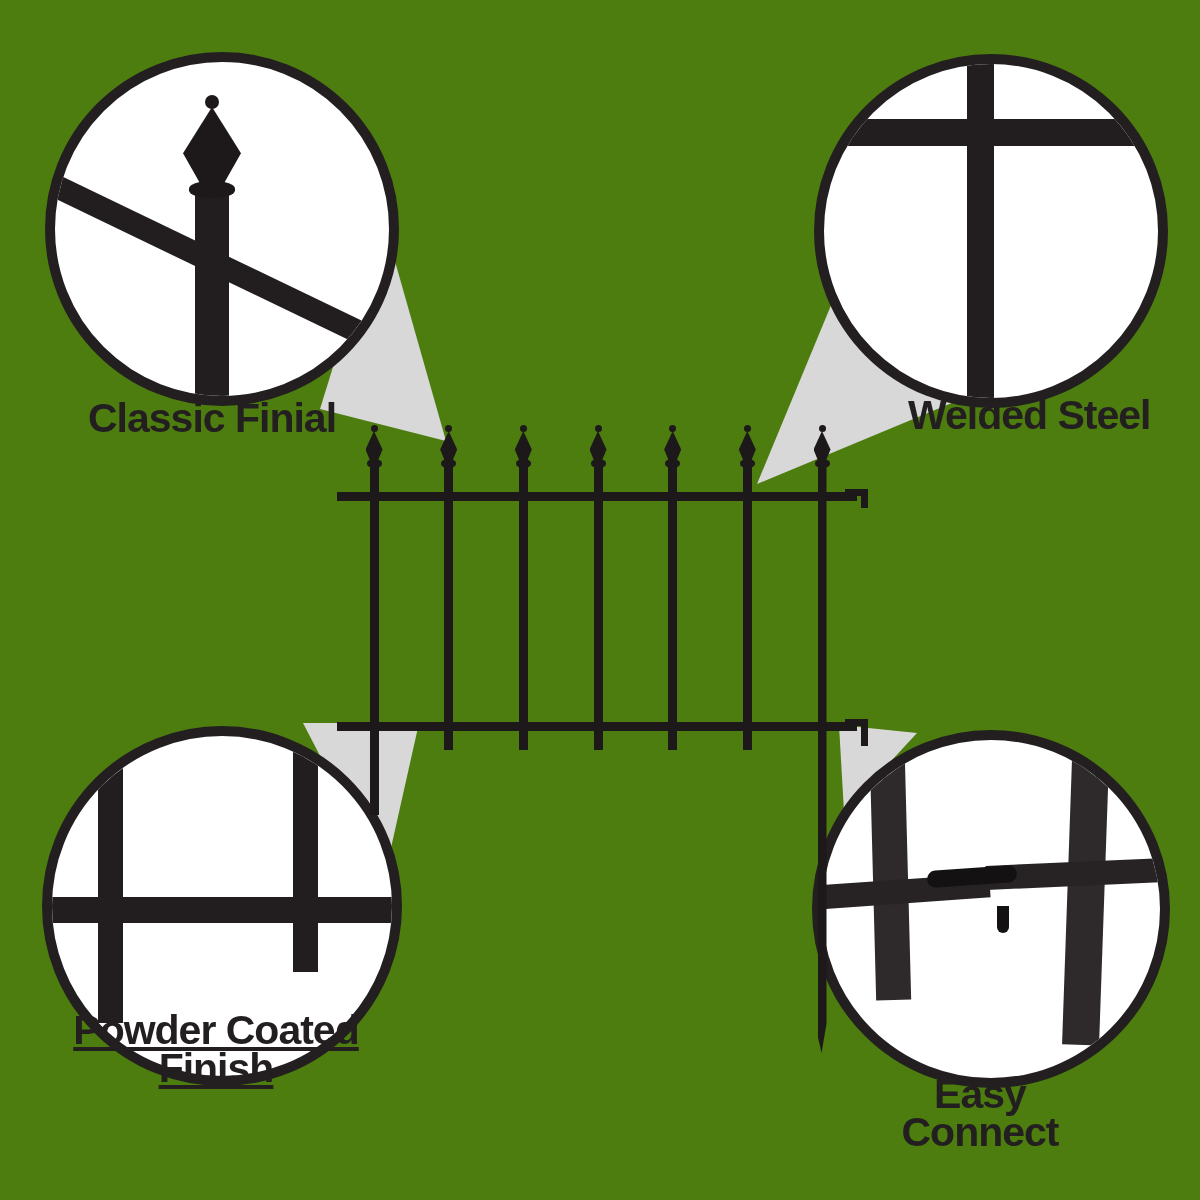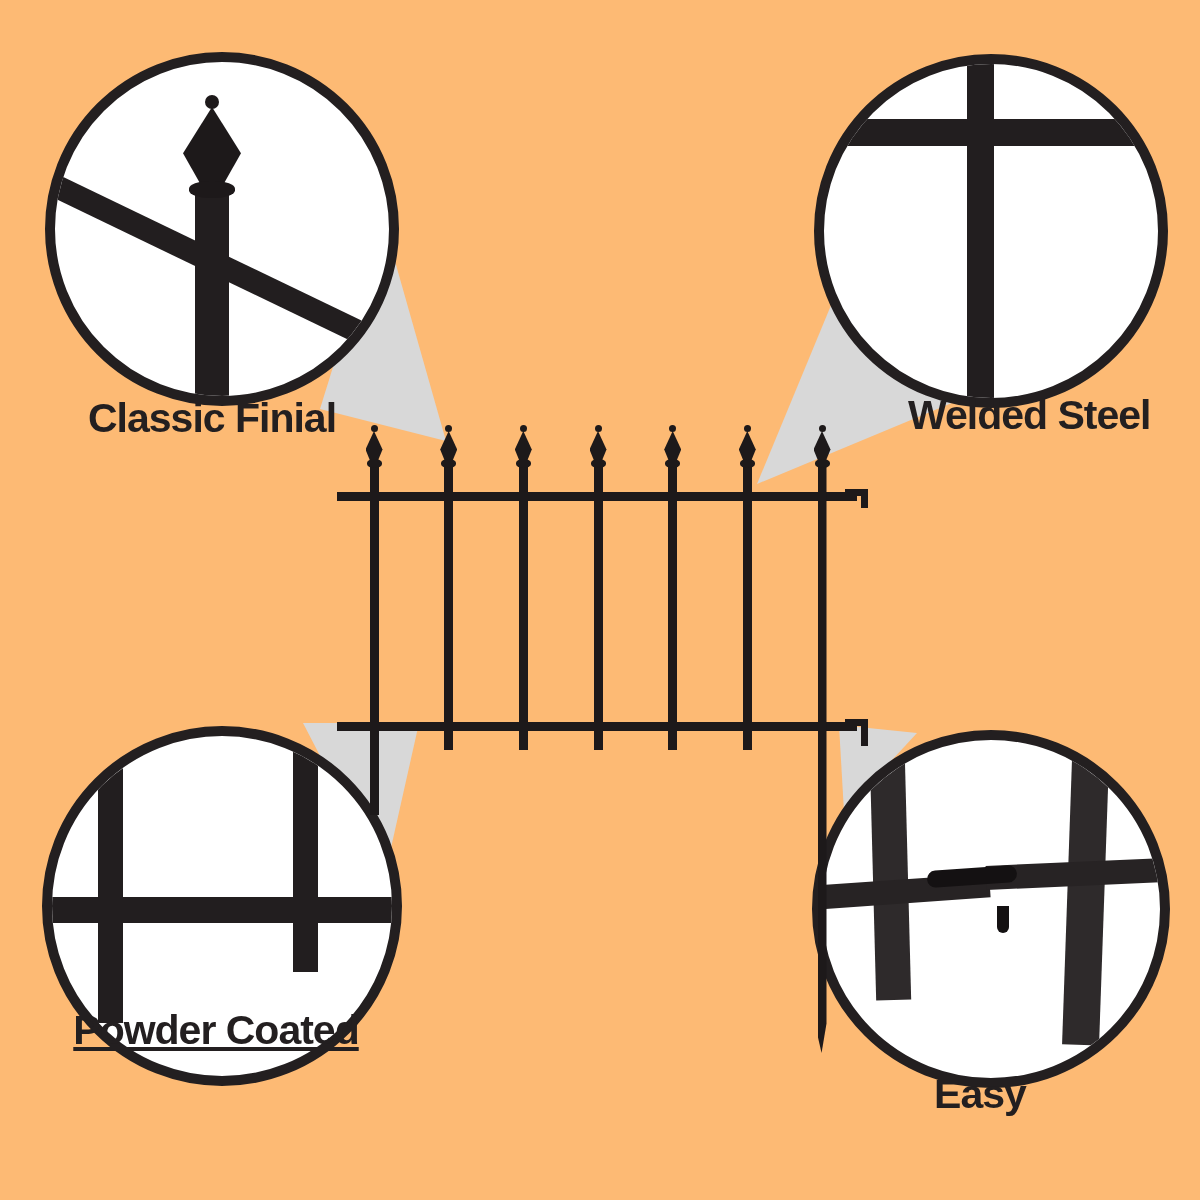--- a/index.html
+++ b/index.html
@@ -1,17 +1,17 @@
 <!DOCTYPE html>
 <html><head>
 <meta charset="utf-8">
 <style>
   html,body{margin:0;padding:0;background:#ffffff;}
   .stage{
-    position:relative;width:1200px;height:1200px;background:#fdba74;overflow:hidden;
+    position:relative;width:1200px;height:1200px;background:#4d7c0f;overflow:hidden;
     font-family:"Liberation Sans", sans-serif;
   }
   .wedges{position:absolute;left:0;top:0;width:1200px;height:1200px;z-index:1;}
   
   .mag{
     position:absolute;border:10px solid #231f20;border-radius:50%;
     background:#ffffff;z-index:2;overflow:hidden;
   }
   .mag .inner{position:absolute;left:0;top:0;width:100%;height:100%;}
   .bar{position:absolute;background:#221e1f;}
@@ -119,18 +119,20 @@
   </div>
 
   <div class="label center" style="left:45px;top:399px;width:334px;">
     <div>Classic Finial</div>
   </div>
   <div class="label" style="left:908px;top:396px;width:330px;">
     <div>Welded Steel</div>
   </div>
   <div class="label center" style="left:32px;top:1011px;width:368px;text-decoration:underline;">
     <div>Powder Coated</div>
+    <div>Finish</div>
   </div>
   <div class="label center" style="left:796px;top:1075px;width:368px;text-align:center;">
     <div>Easy</div>
+    <div>Connect</div>
   </div>
 
 </div>
 
 </body></html>

